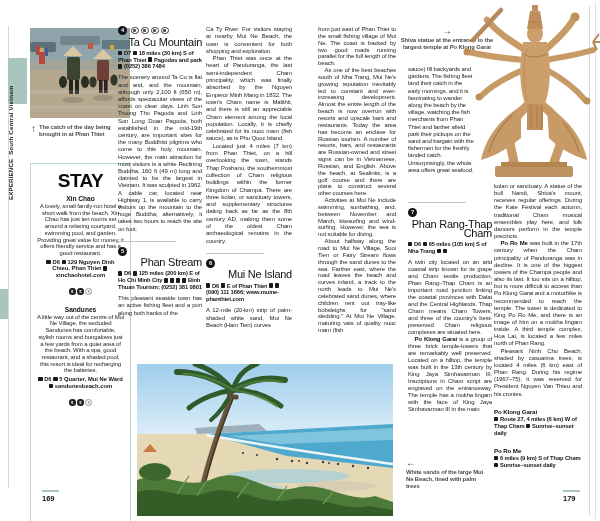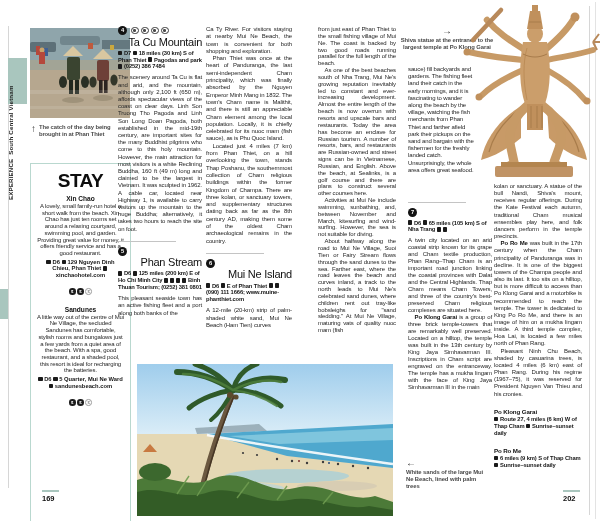--- a/index.html
+++ b/index.html
@@ -121,21 +121,21 @@
       <span class="sq"></span><span>D6</span>
       <span class="sq"></span><span>5 Quarter, Mui Ne Ward</span>
       <span class="sq"></span><span>sandunesbeach.com</span>
     </div>
     <div class="price">
       <span class="pr f">$</span><span class="pr f">$</span><span class="pr o">$</span>
     </div>
   </div>
 
   <div class="pagenum" style="left:42px;top:490px;">169</div>
-  <div class="pagenum" style="left:563px;top:490px;">202</div>
+  <div class="pagenum" style="left:563px;top:490px;">179</div>
 
   <div class="col lh72" style="left:118px;top:26px;width:84px;">
     <div class="badge-row">
       <span class="badge">4</span>
       <span class="fc"></span><span class="fc"></span><span class="fc"></span><span class="fc"></span>
     </div>
     <div class="h2">Ta Cu Mountain</div>
     <div class="info">
       <span class="sq"></span><span>D7</span>
       <span class="sq"></span><span>18 miles (30 km) S of Phan Thiet</span>
@@ -289,20 +289,21 @@
 
   <div class="col lh72" style="left:408px;top:66px;width:66px;text-align:left;">
     <p>sauce) fill backyards and gardens. The fishing fleet land their catch in the early mornings, and it is fascinating to wander along the beach by the village, watching the fish merchants from Phan Thiet and farther afield park their pickups on the sand and bargain with the fishermen for the freshly landed catch. Unsurprisingly, the whole area offers great seafood.</p>
   </div>
 
   <div class="col lh70" style="left:408px;top:200px;width:84px;">
     <div class="divline" style="margin-top:2px;"></div>
     <div class="badge-row">
       <span class="badge">7</span>
     </div>
+    <div class="h2">Phan Rang-Thap Cham</div>
     <div class="info">
       <span class="sq"></span><span>D6</span>
       <span class="sq"></span><span>65 miles (105 km) S of Nha Trang</span>
       <span class="sq"></span><span class="sq"></span>
     </div>
     <p>A twin city located on an arid coastal strip known for its grape and Cham textile production, Phan Rang–Thap Cham is an important road junction linking the coastal provinces with Dalat and the Central Highlands. Thap Cham means Cham Towers, and three of the country's best-preserved Cham religious complexes are situated here.</p>
     <p class="ind"><b class="lead">Po Klong Garai</b><span> is a group of three brick temple-towers that are remarkably well preserved. Located on a hilltop, the temple was built in the 13th century by King Jaya Simhavarman III. Inscriptions in Cham script are engraved on the entranceway. The temple has a mukha lingam with the face of King Jaya Simhavarman III in the main</span></p>
   </div>
 
   <div class="cap" style="left:406px;top:458px;width:82px;">

